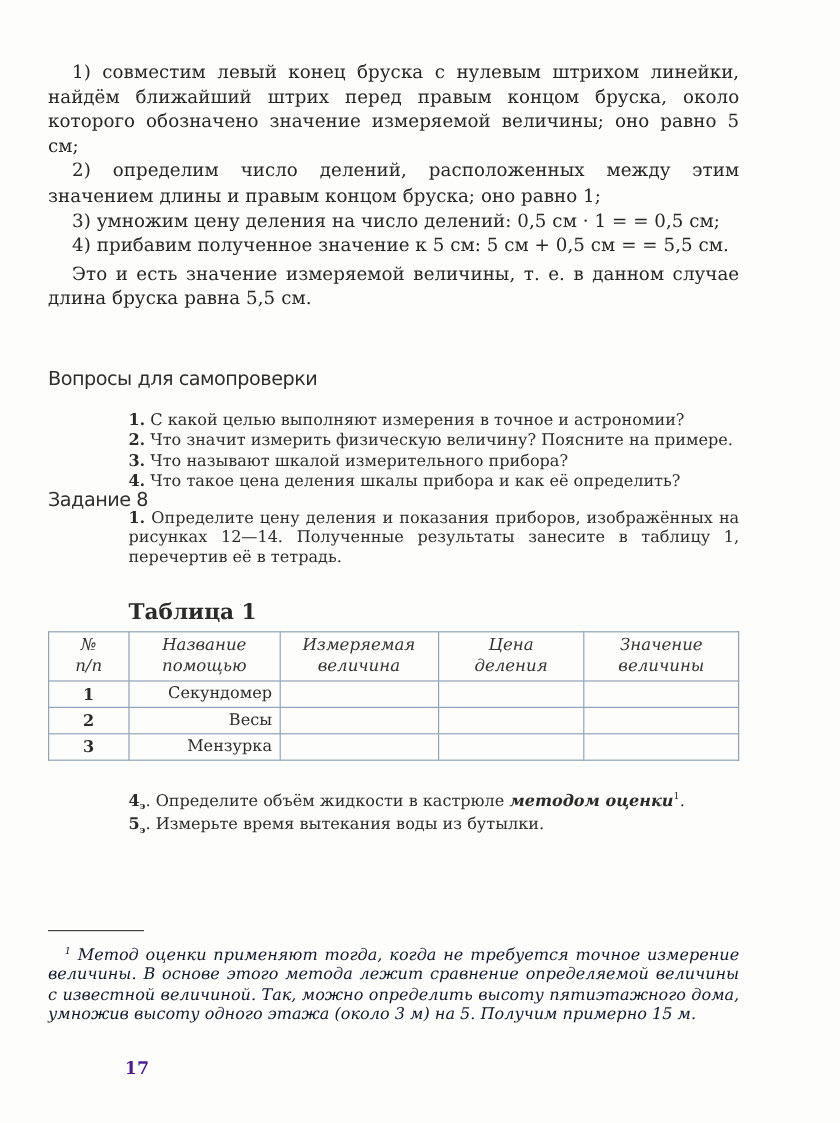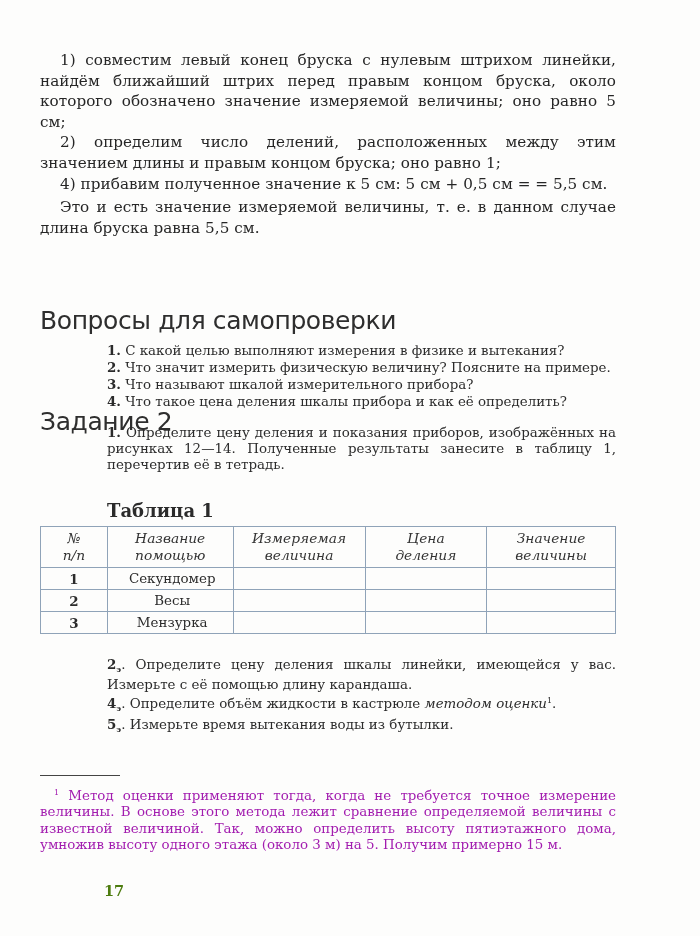--- a/index.html
+++ b/index.html
@@ -11,21 +11,21 @@
   .main-text {
     position: absolute; left: 40px; width: 576px;
     font-size: 15.2px; line-height: 20.6px; text-align: justify; color: #262626;
     letter-spacing: 0.05px;
   }
   .main-text p { margin: 0; }
   .main-text p.ind { text-indent: 20px; }
   .heading {
     position: absolute; left: 40px;
     font-family: "DejaVu Sans", "Liberation Sans", sans-serif;
-    font-size: 25px; font-weight: normal; color: #2e2e2e; letter-spacing: -0.4px;
+    font-size: 16px; font-weight: normal; color: #2e2e2e; letter-spacing: -0.4px;
   }
   .block {
     position: absolute; left: 107px; width: 509px;
     font-size: 13.4px; line-height: 16px; text-align: justify; color: #2b2b2b;
   }
   .block p { margin: 0; }
   .num { font-weight: bold; }
   .sub { font-size: 8px; vertical-align: -3px; font-weight: bold; }
   .table-caption {
     position: absolute; left: 107px; top: 500px;
@@ -37,57 +37,58 @@
   }
   table.t1 td, table.t1 th {
     border: 1.3px solid #8fa3b8; padding: 0 6px;
   }
   table.t1 th {
     font-style: italic; font-weight: normal; height: 40px; line-height: 17px;
     text-align: center; font-size: 13.8px; color: #333;
   }
   table.t1 td { height: 21px; }
   table.t1 td.c { text-align: center; font-weight: bold; }
-  table.t1 td.l { text-align: center; padding-left: 10px; }
+  table.t1 td.l { text-align: right; padding-left: 10px; }
   .foot-rule {
     position: absolute; left: 40px; top: 775px; width: 80px; height: 0; border-top: 1px solid #444;
   }
   .footnote {
     position: absolute; left: 40px; top: 785px; width: 576px;
-    font-size: 13.4px; line-height: 16.4px; text-align: justify; color: #a21caf;
+    font-size: 13.4px; line-height: 16.4px; text-align: justify; color: #0f172a; font-style: italic;
   }
   .footnote p { margin: 0; text-indent: 14px; }
   .footnote sup { font-size: 8px; vertical-align: 5px; }
   .page-number {
-    position: absolute; left: 104px; top: 882px; font-size: 14.5px; font-weight: bold; color: #4d7c0f;
+    position: absolute; left: 104px; top: 882px; font-size: 14.5px; font-weight: bold; color: #4c1d95;
   }
-  .em { font-style: italic; }
+  .em { font-style: italic; font-weight: bold; }
 </style>
 </head>
 <body>
 
 <div class="page">
 
   <div class="main-text" style="top:50px;">
     <p class="ind"><span>1)</span><span> совместим левый конец бруска с нулевым штрихом линейки, найдём ближайший штрих перед правым концом бруска, около которого обозначено значение измеряемой величины; оно равно 5 см;</span></p>
     <p class="ind"><span>2)</span><span> определим число делений, расположенных между этим значением длины и правым концом бруска; оно равно 1;</span></p>
+    <p class="ind"><span>3)</span><span> умножим цену деления на число делений: 0,5 см · 1 = = 0,5 см;</span></p>
     <p class="ind"><span>4)</span><span> прибавим полученное значение к 5 см: 5 см + 0,5 см = = 5,5 см.</span></p>
     <p class="ind" style="margin-top:3px;">Это и есть значение измеряемой величины, т. е. в данном случае длина бруска равна 5,5 см.</p>
   </div>
 
   <div class="heading" style="top:306px;">Вопросы для самопроверки</div>
 
   <div class="block" style="top:342px;">
-    <p><span class="num">1.</span><span> С какой целью выполняют измерения в физике и вытекания?</span></p>
+    <p><span class="num">1.</span><span> С какой целью выполняют измерения в точное и астрономии?</span></p>
     <p><span class="num">2.</span><span> Что значит измерить физическую величину? Поясните на примере.</span></p>
     <p><span class="num">3.</span><span> Что называют шкалой измерительного прибора?</span></p>
     <p><span class="num">4.</span><span> Что такое цена деления шкалы прибора и как её определить?</span></p>
   </div>
 
-  <div class="heading" style="top:407px;">Задание 2</div>
+  <div class="heading" style="top:407px;">Задание 8</div>
 
   <div class="block" style="top:424px;">
     <p><span class="num">1.</span><span> Определите цену деления и показания приборов, изображённых на рисунках 12—14. Полученные результаты занесите в таблицу 1, перечертив её в тетрадь.</span></p>
   </div>
 
   <div class="table-caption">Таблица 1</div>
 
   <table class="t1">
     <colgroup>
       <col style="width:67px">
@@ -122,21 +123,20 @@
       <td class="c">3</td>
       <td class="l">Мензурка</td>
       <td></td>
       <td></td>
       <td></td>
     </tr>
   </tbody>
     </table>
 
   <div class="block" style="top:656px;">
-    <p><span class="num">2</span><span class="sub">э</span><span>. Определите цену деления шкалы линейки, имеющейся у вас. Измерьте с её помощью длину карандаша.</span></p>
     <p><span class="num">4</span><span class="sub">э</span><span>. Определите объём жидкости в кастрюле </span><span class="em">методом оценки</span><sup style="font-size:8px;">1</sup><span>.</span></p>
     <p><span class="num">5</span><span class="sub">э</span><span>. Измерьте время вытекания воды из бутылки.</span></p>
   </div>
 
   <div class="foot-rule"></div>
 
   <div class="footnote">
     <p><sup>1</sup><span> Метод оценки применяют тогда, когда не требуется точное измерение величины. В основе этого метода лежит сравнение определяемой величины с известной величиной. Так, можно определить высоту пятиэтажного дома, умножив высоту одного этажа (около 3 м) на 5. Получим примерно 15 м.</span></p>
   </div>
 

